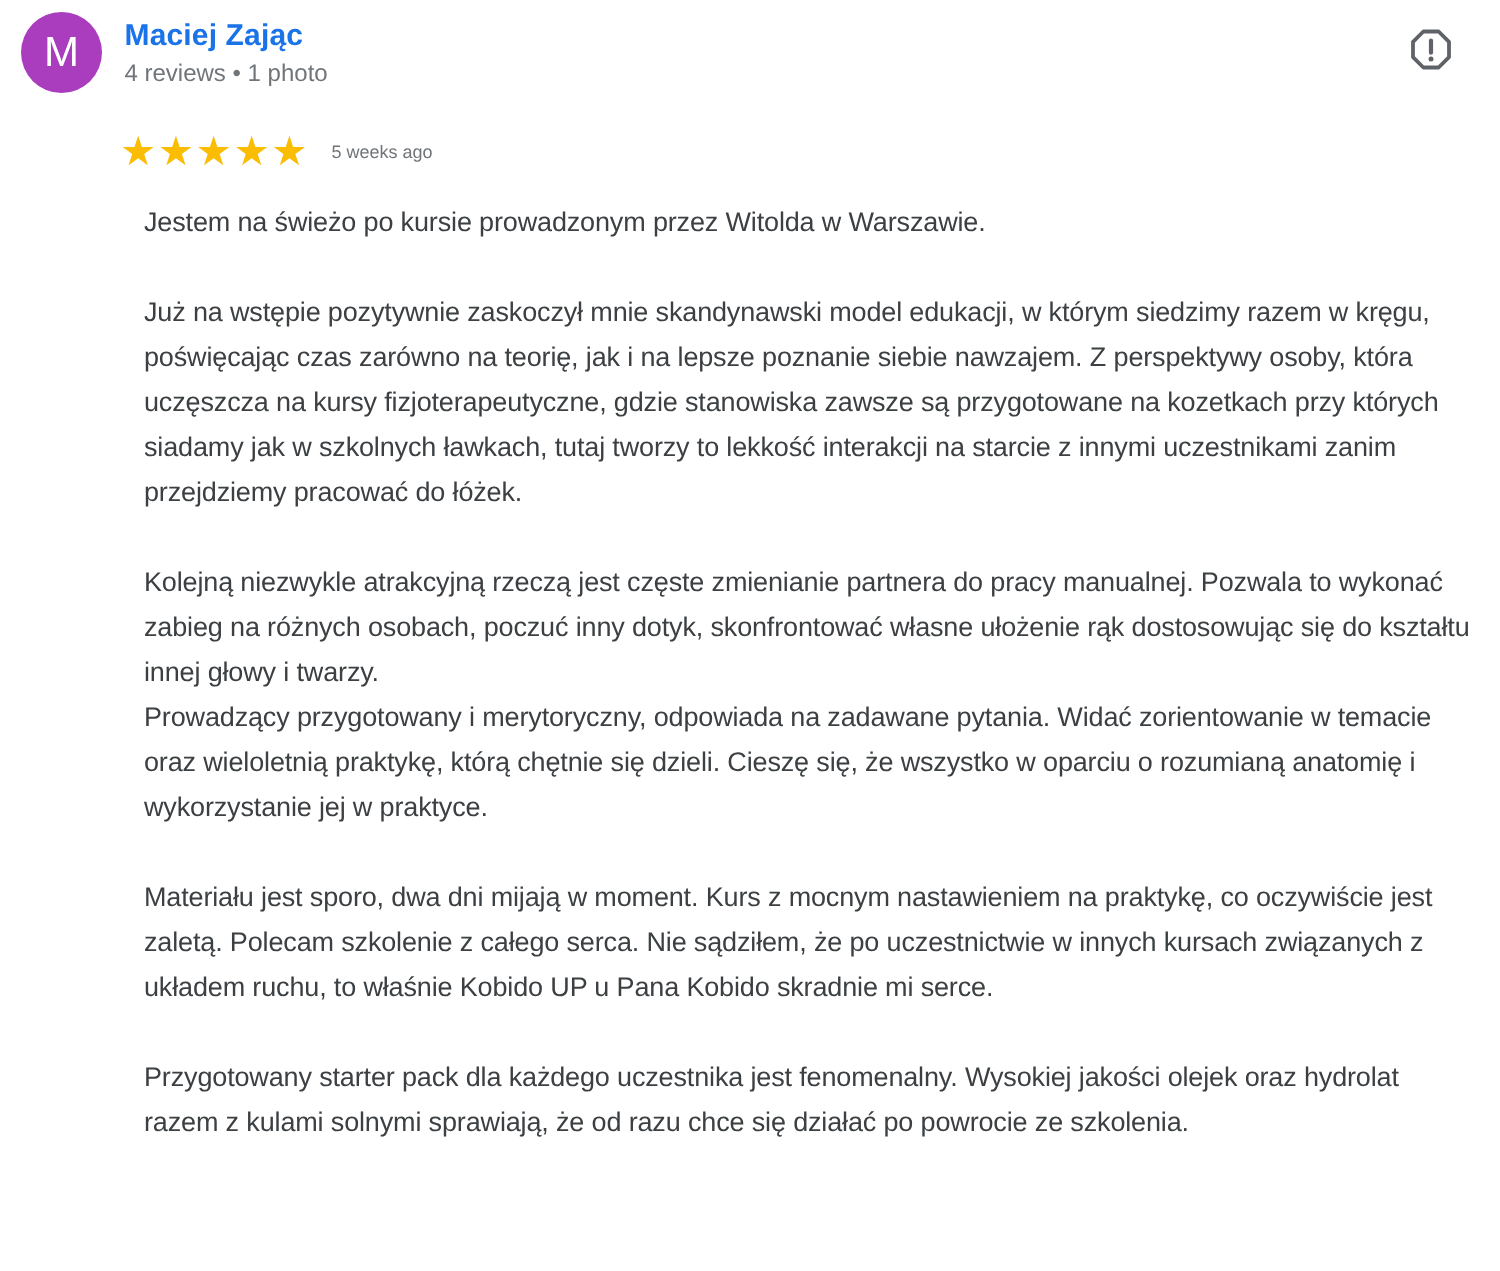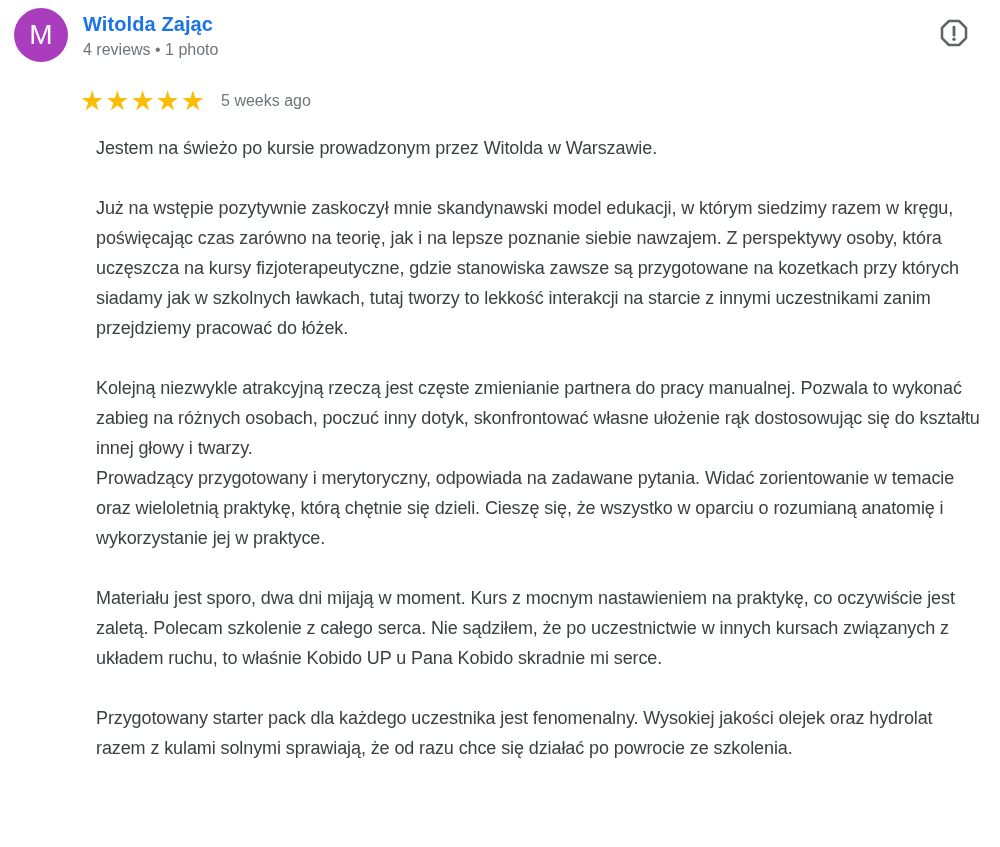--- a/index.html
+++ b/index.html
@@ -74,21 +74,21 @@
   }
   .stars {
     color: #fbbc04;
     font-size: 27px;
     line-height: 1;
     letter-spacing: 1px;
     user-select: none;
   }
   .time-ago {
     color: #70757a;
-    font-size: 16px;
+    font-size: 12px;
     margin-left: 15px;
   }
   .review-body {
     margin-top: 17px;
     font-size: 18px;
     line-height: 30px;
     color: #3c4043;
     letter-spacing: -0.1px;
   }
   .review-body p {
@@ -102,21 +102,21 @@
 </head>
 <body>
 
 <div class="card">
 
   <div class="header">
     <div class="avatar">
       <span>M</span>
     </div>
     <div class="author">
-      <a class="author-name">Witolda Zając</a>
+      <a class="author-name">Maciej Zając</a>
       <div class="author-stats">4 reviews • 1 photo</div>
     </div>
     <button class="report-btn">
       <svg width="32" height="32" viewBox="0 0 24 24" fill="none">
         <polygon points="8.2,3 15.8,3 21,8.2 21,15.8 15.8,21 8.2,21 3,15.8 3,8.2" stroke="#5f6368" stroke-width="1.9" stroke-linejoin="round" fill="none"></polygon>
         <line x1="12" y1="7.6" x2="12" y2="13.6" stroke="#5f6368" stroke-width="2.1" stroke-linecap="round"></line>
         <circle cx="12" cy="16.7" r="1.25" fill="#5f6368"></circle>
       </svg>
     </button>
   </div>

